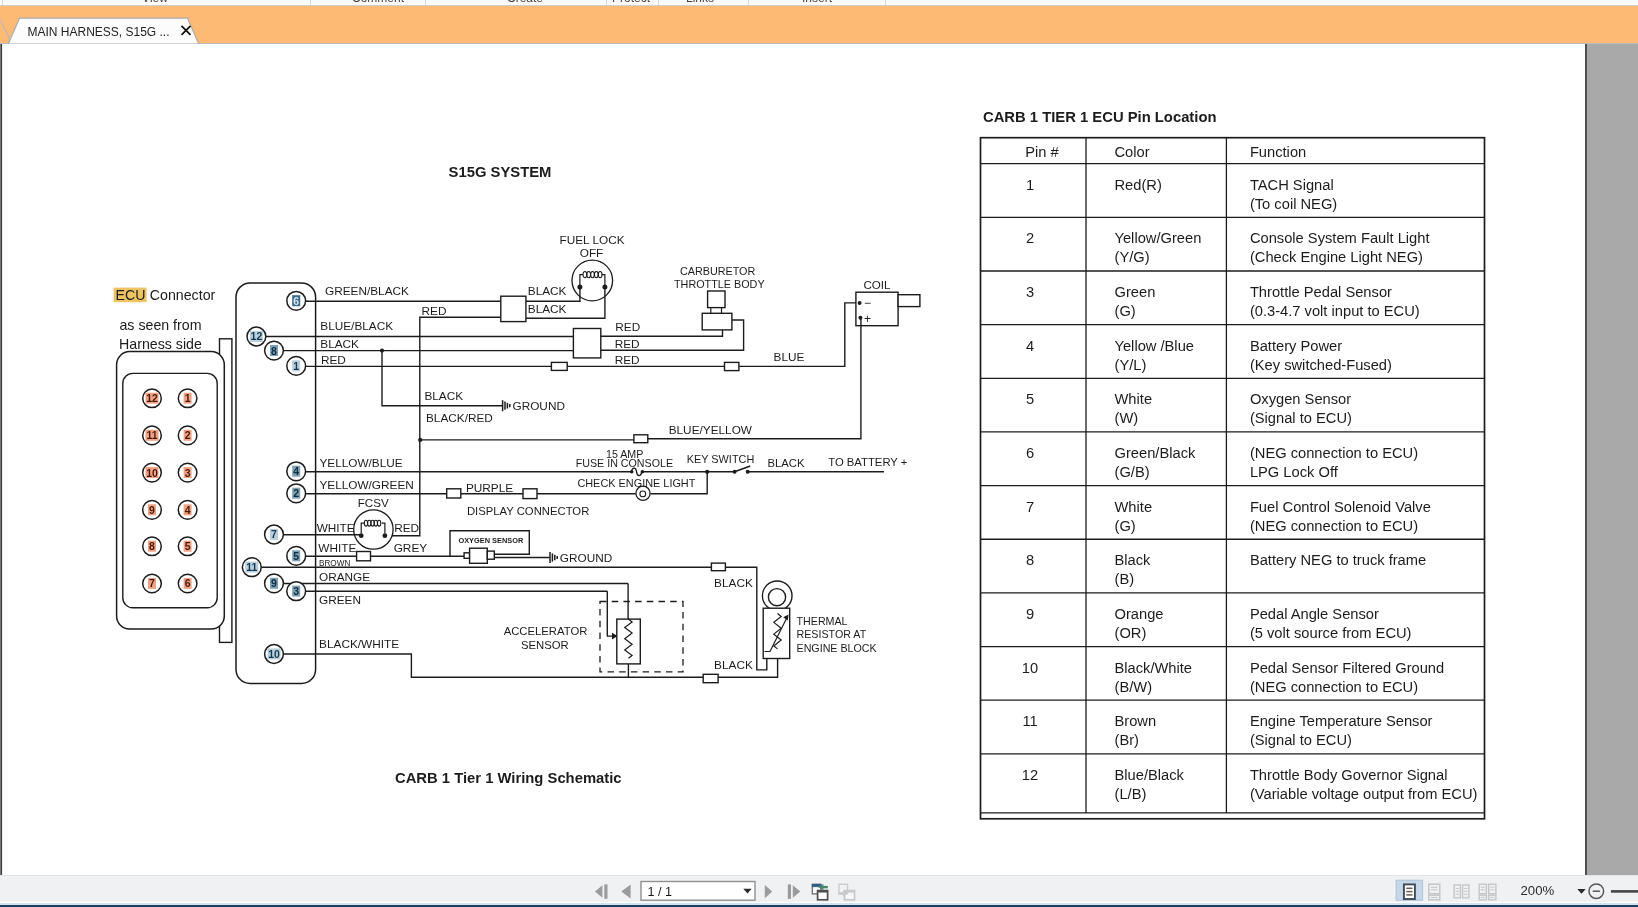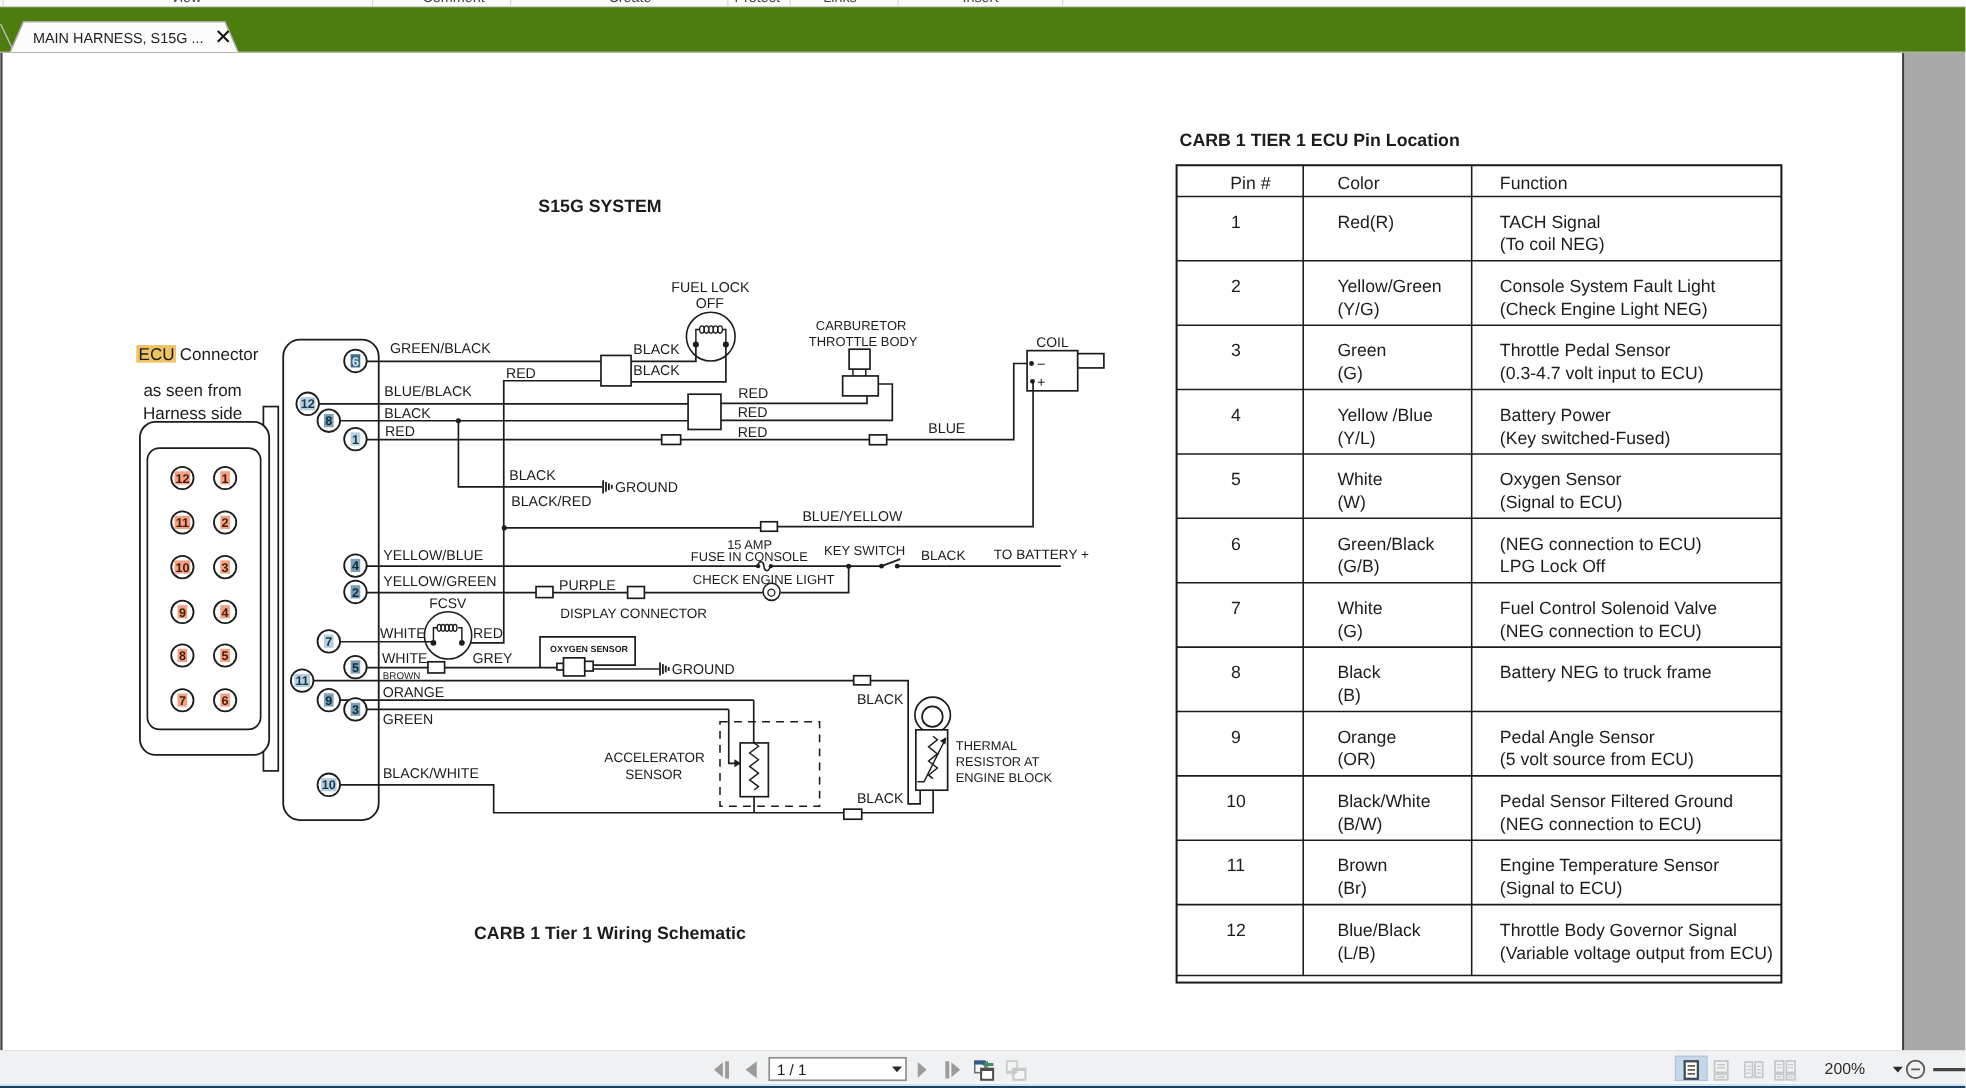--- a/index.html
+++ b/index.html
@@ -20,21 +20,21 @@
       <span class="abs" style="left:817px;transform:translateX(-50%);">Insert</span>
     </div>
     <div class="abs" style="left:2px;top:0;width:1px;height:5px;background:#d8d8d8;"></div>
     <div class="abs" style="left:310px;top:0;width:1px;height:5px;background:#d8d8d8;"></div>
     <div class="abs" style="left:425px;top:0;width:1px;height:5px;background:#d8d8d8;"></div>
     <div class="abs" style="left:606px;top:0;width:1px;height:5px;background:#d8d8d8;"></div>
     <div class="abs" style="left:658px;top:0;width:1px;height:5px;background:#d8d8d8;"></div>
     <div class="abs" style="left:748px;top:0;width:1px;height:5px;background:#d8d8d8;"></div>
     <div class="abs" style="left:885px;top:0;width:1px;height:5px;background:#d8d8d8;"></div>
   </div>
-  <div class="abs" style="left:0;top:6px;width:1638px;height:38px;background:#4d7c0f;">
+  <div class="abs" style="left:0;top:6px;width:1638px;height:38px;background:#fdba74;">
     <div class="abs" style="left:0;top:37px;width:9px;height:1px;background:#bdbdbd;"></div>
     <div class="abs" style="left:198px;top:37px;width:1440px;height:1px;background:#bdbdbd;"></div>
     <svg class="abs" style="left:0;top:0;" width="240" height="38" viewBox="0 0 240 38">
       <line x1="0.5" y1="14" x2="12" y2="38" stroke="#b9b9b9" stroke-width="1.2"></line>
       <path d="M 8.2,38 L 19.5,12.2 L 187.5,12.2 L 198.8,38 Z" fill="#fcfcfc" stroke="#adadad" stroke-width="1.2"></path>
       <text x="27.5" y="29.5" font-size="12px" fill="#222">MAIN HARNESS, S15G ...</text>
       <path d="M 181.5,19.8 L 190.5,28.8 M 190.5,19.8 L 181.5,28.8" stroke="#111" stroke-width="1.7"></path>
     </svg>
   </div>
   <svg class="abs" style="left:0;top:44px;" width="1638" height="831" viewBox="0 44 1638 831">

